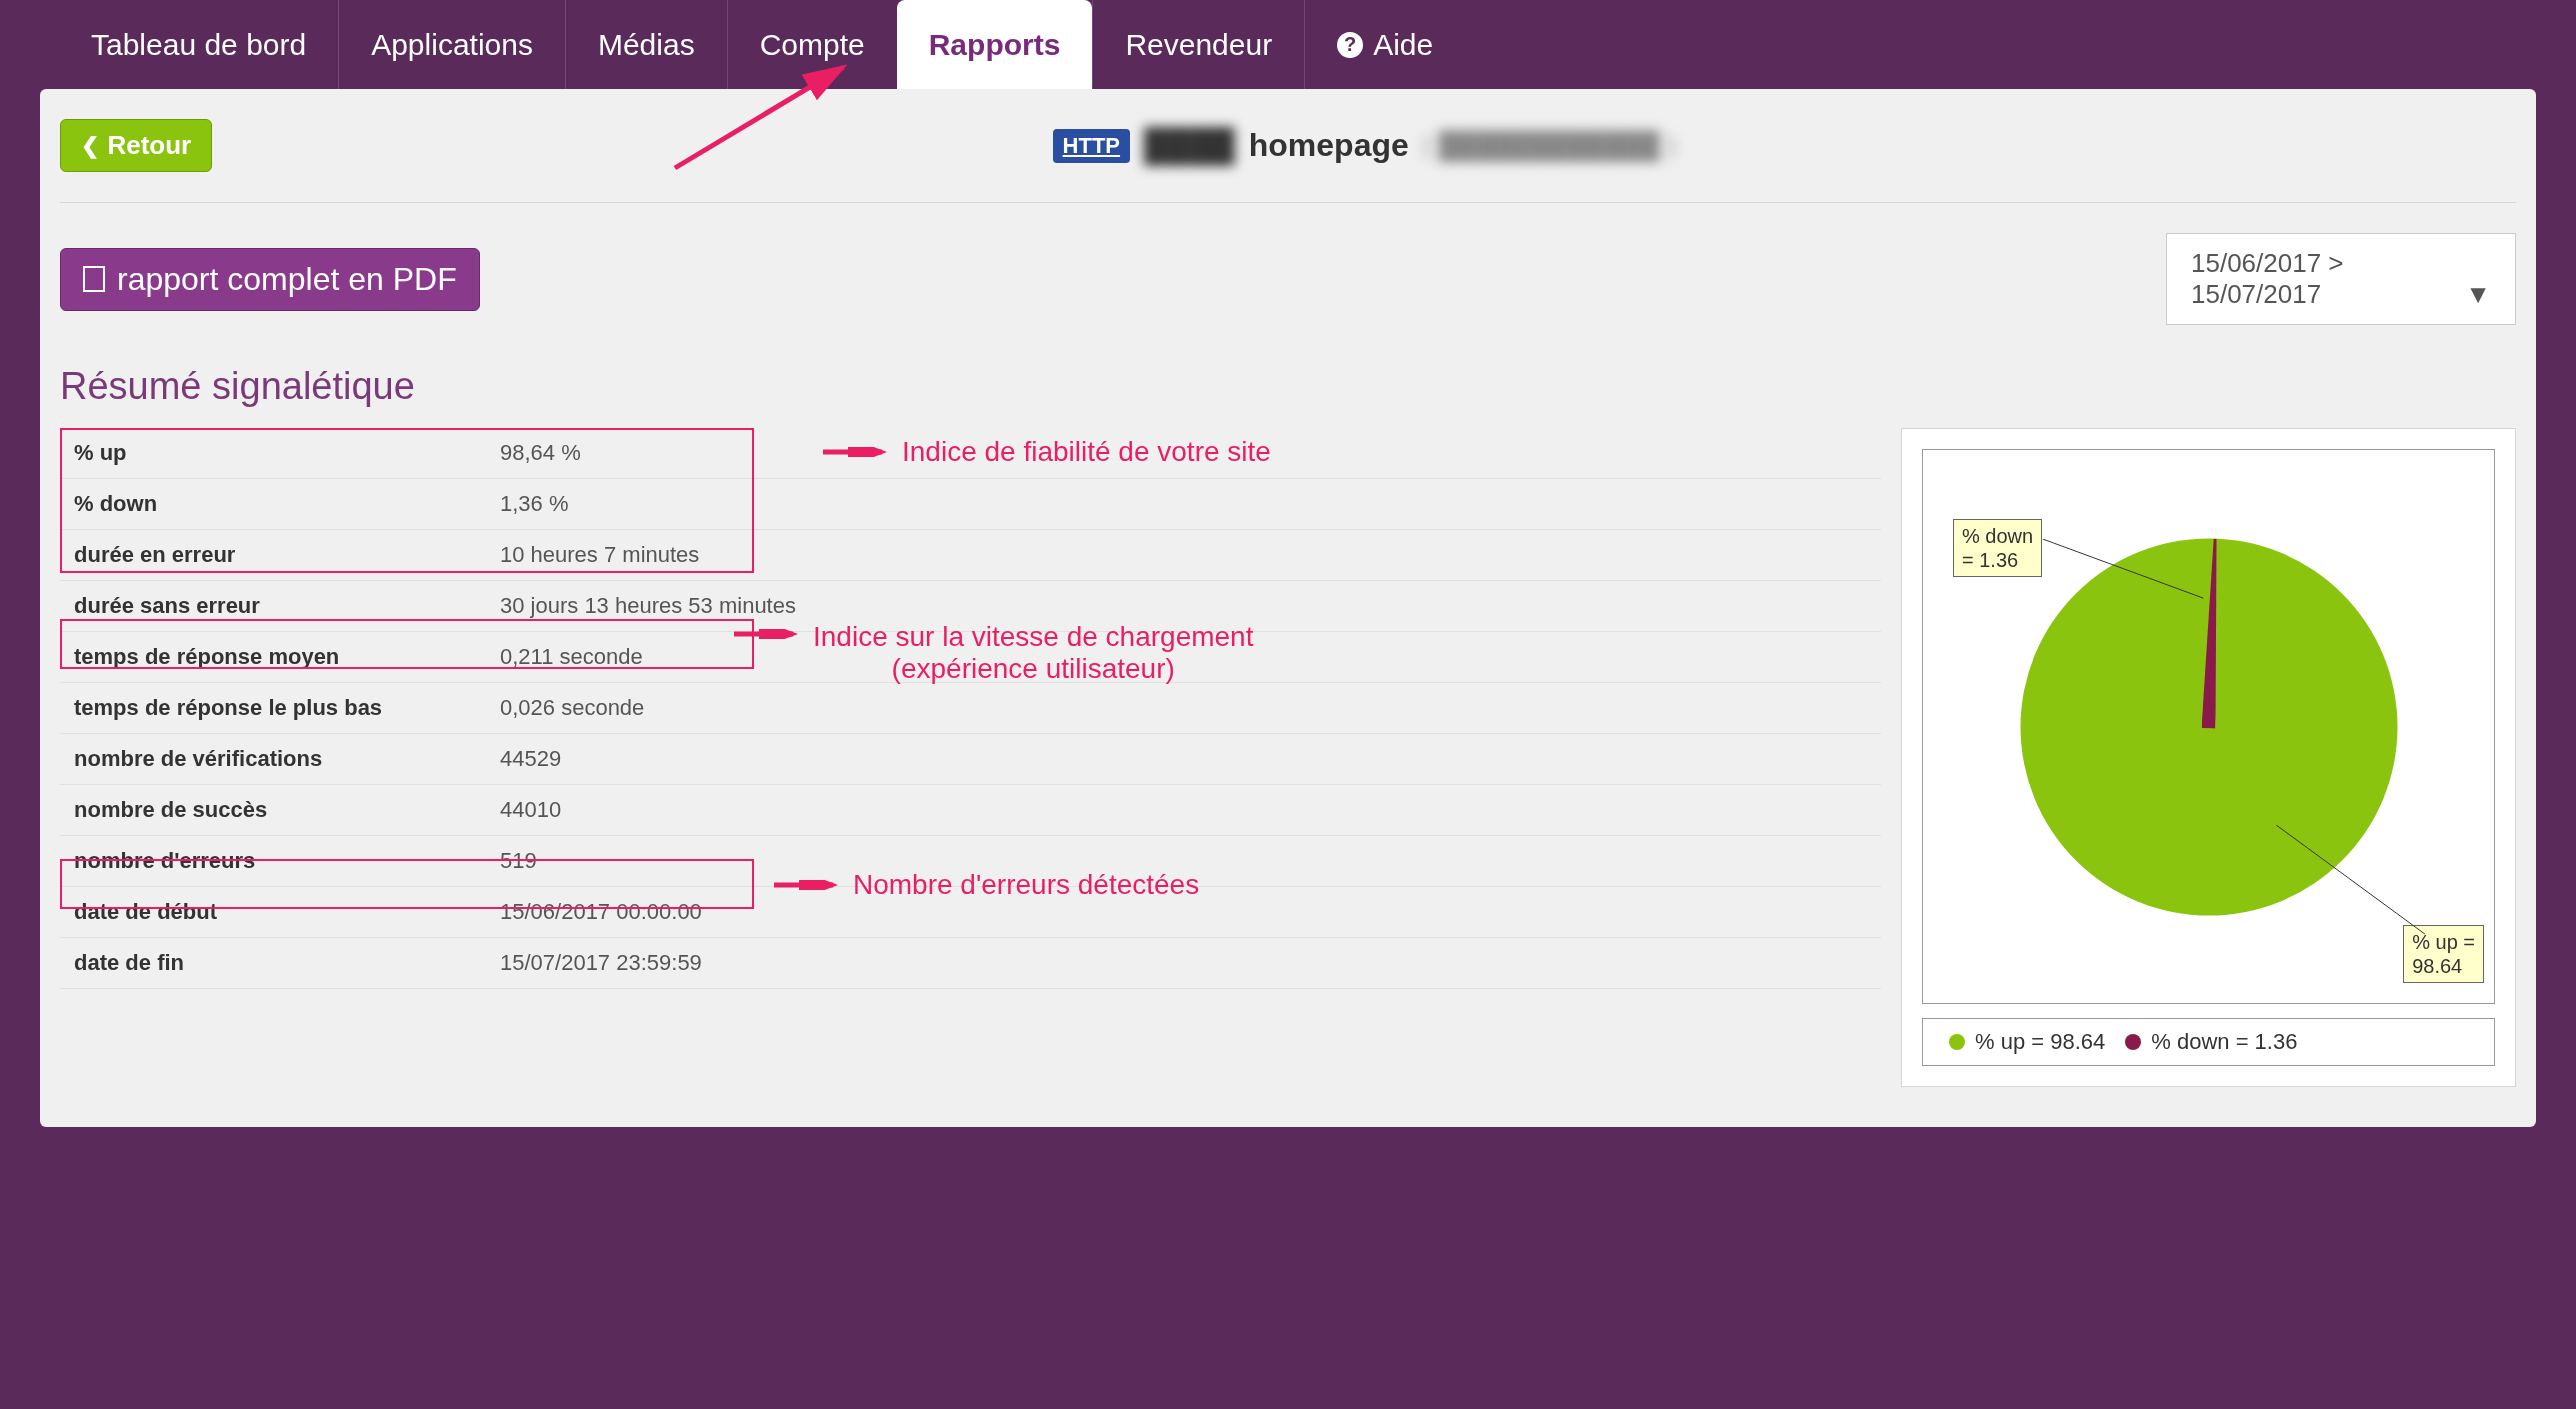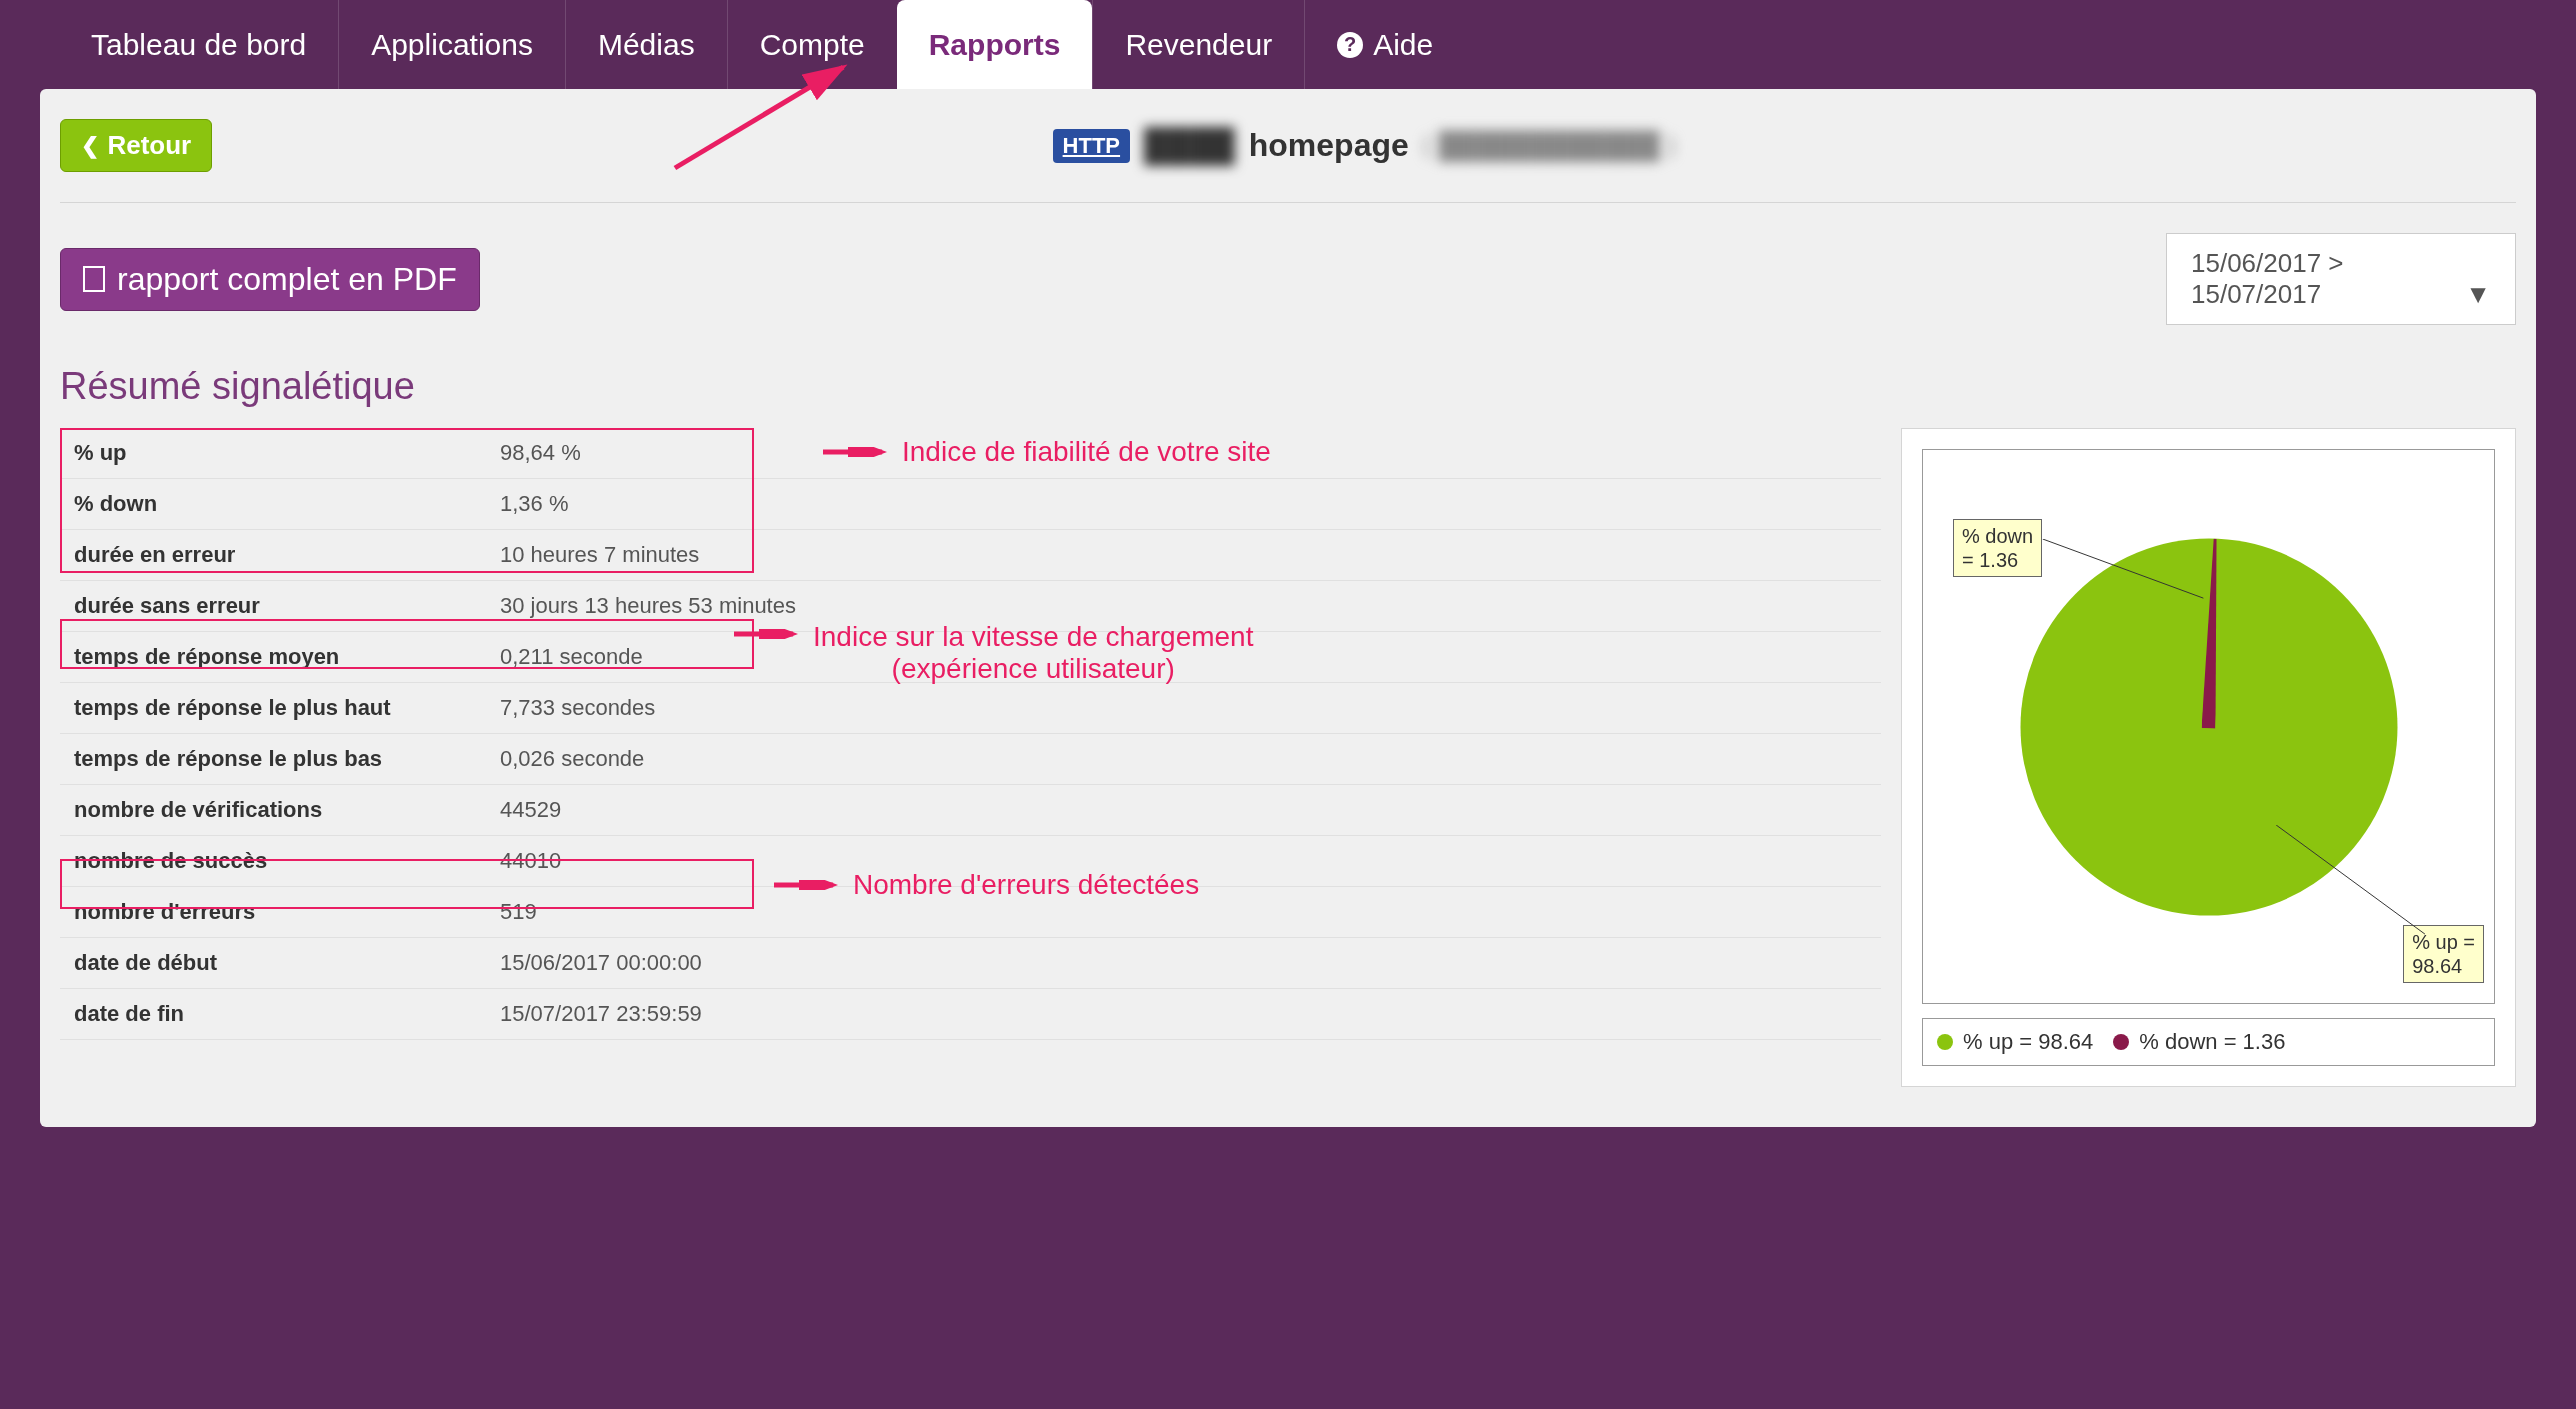--- a/index.html
+++ b/index.html
@@ -32,21 +32,21 @@
 .highlight-box { position: absolute; border: 2px solid #e91e63; pointer-events: none; }
 .annotation { position: absolute; color: #e91e63; font-size: 28px; display: flex; align-items: flex-start; gap: 10px; pointer-events: none; }
 .annotation.align-center { align-items: center; text-align: right; }
 .pink-arrow { width: 69px; height: 10px; flex-shrink: 0; margin-top: 8px; }
 .annotation.align-center .pink-arrow { margin-top: 0; }
 .chart-area { width: 615px; background: #fff; border: 1px solid #d5d5d5; padding: 20px; }
 .pie-wrap { border: 1px solid #999; padding: 10px; position: relative; height: 555px; }
 .pie { width: 377px; height: 377px; border-radius: 50%; background: #8bc40f; position: absolute; left: 50%; top: 50%; transform: translate(-50%,-50%); }
 .pie-slice { position: absolute; left: 50%; top: 0; width: 14px; height: 190px; background: #8a1a4a; transform-origin: bottom center; transform: translateX(-50%) rotate(2deg); clip-path: polygon(40% 0, 60% 0, 100% 100%, 0 100%); }
 .pie-label { position: absolute; background: #ffffcc; border: 1px solid #666; padding: 4px 8px; font-size: 20px; color: #333; line-height: 1.2; }
-.legend { border: 1px solid #999; margin-top: 14px; padding: 10px 14px; font-size: 22px; color: #333; display: flex; align-items: center; gap: 10px; }
+.legend { border: 1px solid #999; margin-top: 14px; padding: 10px 26px; font-size: 22px; color: #333; display: flex; align-items: center; gap: 10px; }
 .legend-dot { width: 16px; height: 16px; border-radius: 50%; display: inline-block; }
 .big-arrow { position: absolute; width: 198px; height: 119px; pointer-events: none; }
 </style>
 </head>
 <body>
 
 <div class="topbar">
   <div class="tab">Tableau de bord</div>
   <div class="tab">Applications</div>
   <div class="tab">Médias</div>
@@ -114,24 +114,20 @@
             </tr>
             <tr>
               <td class="label">durée sans erreur</td>
               <td>30 jours 13 heures 53 minutes</td>
             </tr>
             <tr>
               <td class="label">temps de réponse moyen</td>
               <td>0,211 seconde</td>
             </tr>
             <tr>
-              <td class="label">temps de réponse le plus haut</td>
-              <td>7,733 secondes</td>
-            </tr>
-            <tr>
               <td class="label">temps de réponse le plus bas</td>
               <td>0,026 seconde</td>
             </tr>
             <tr>
               <td class="label">nombre de vérifications</td>
               <td>44529</td>
             </tr>
             <tr>
               <td class="label">nombre de succès</td>
               <td>44010</td>

